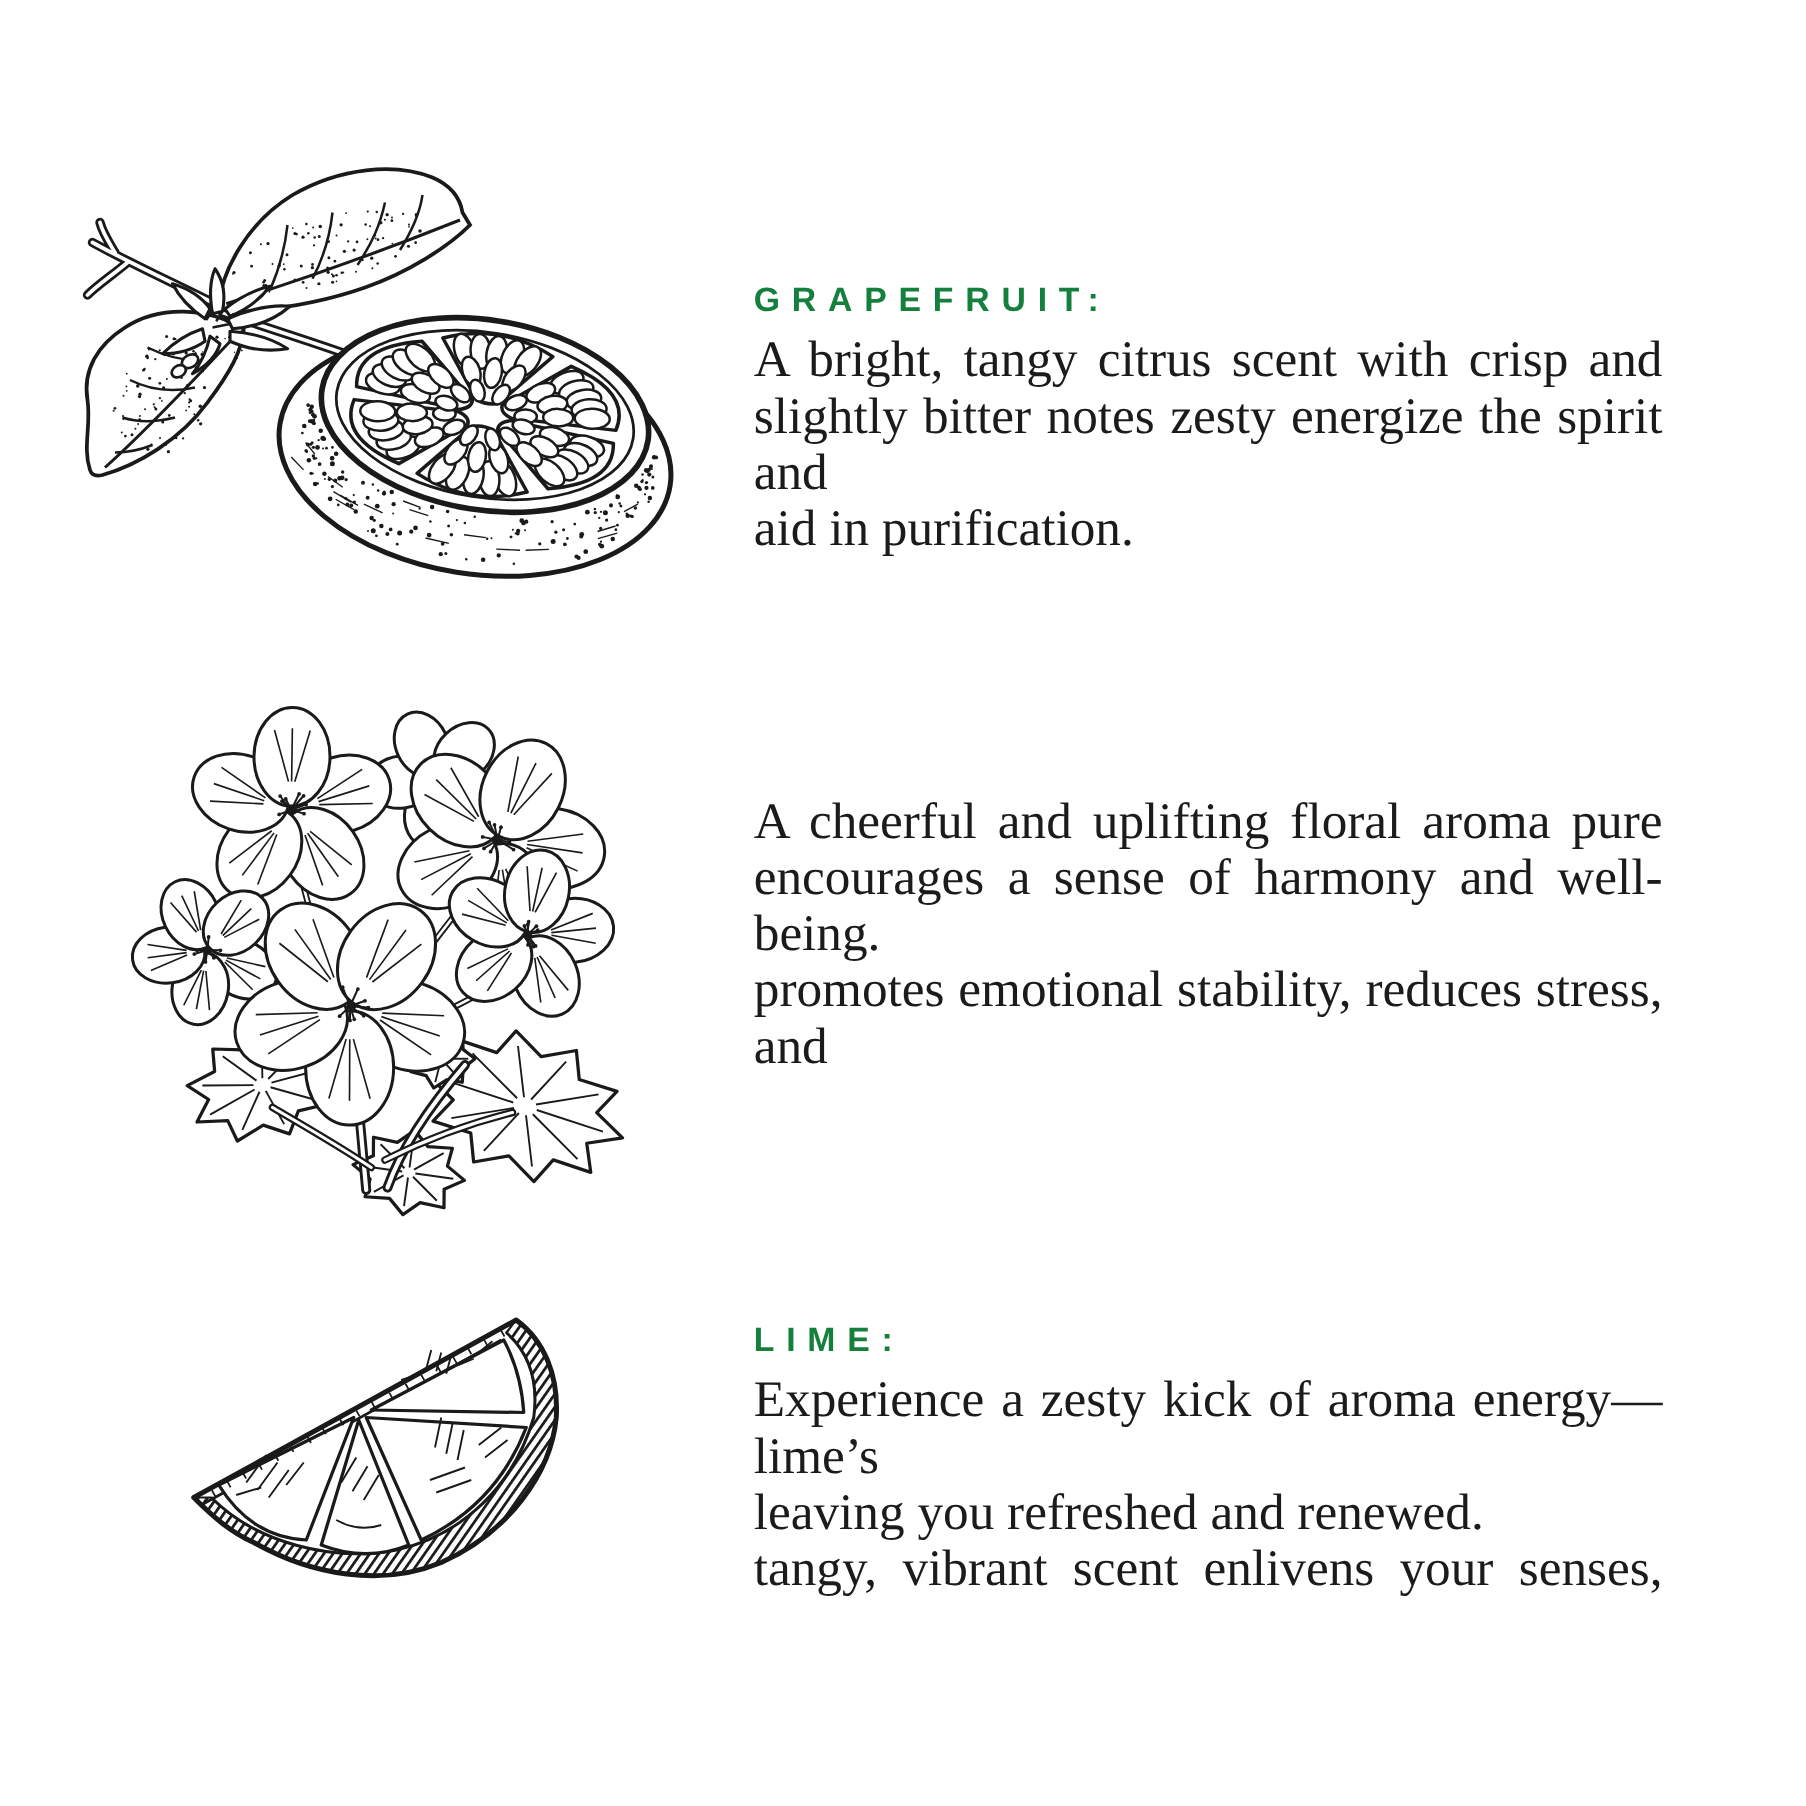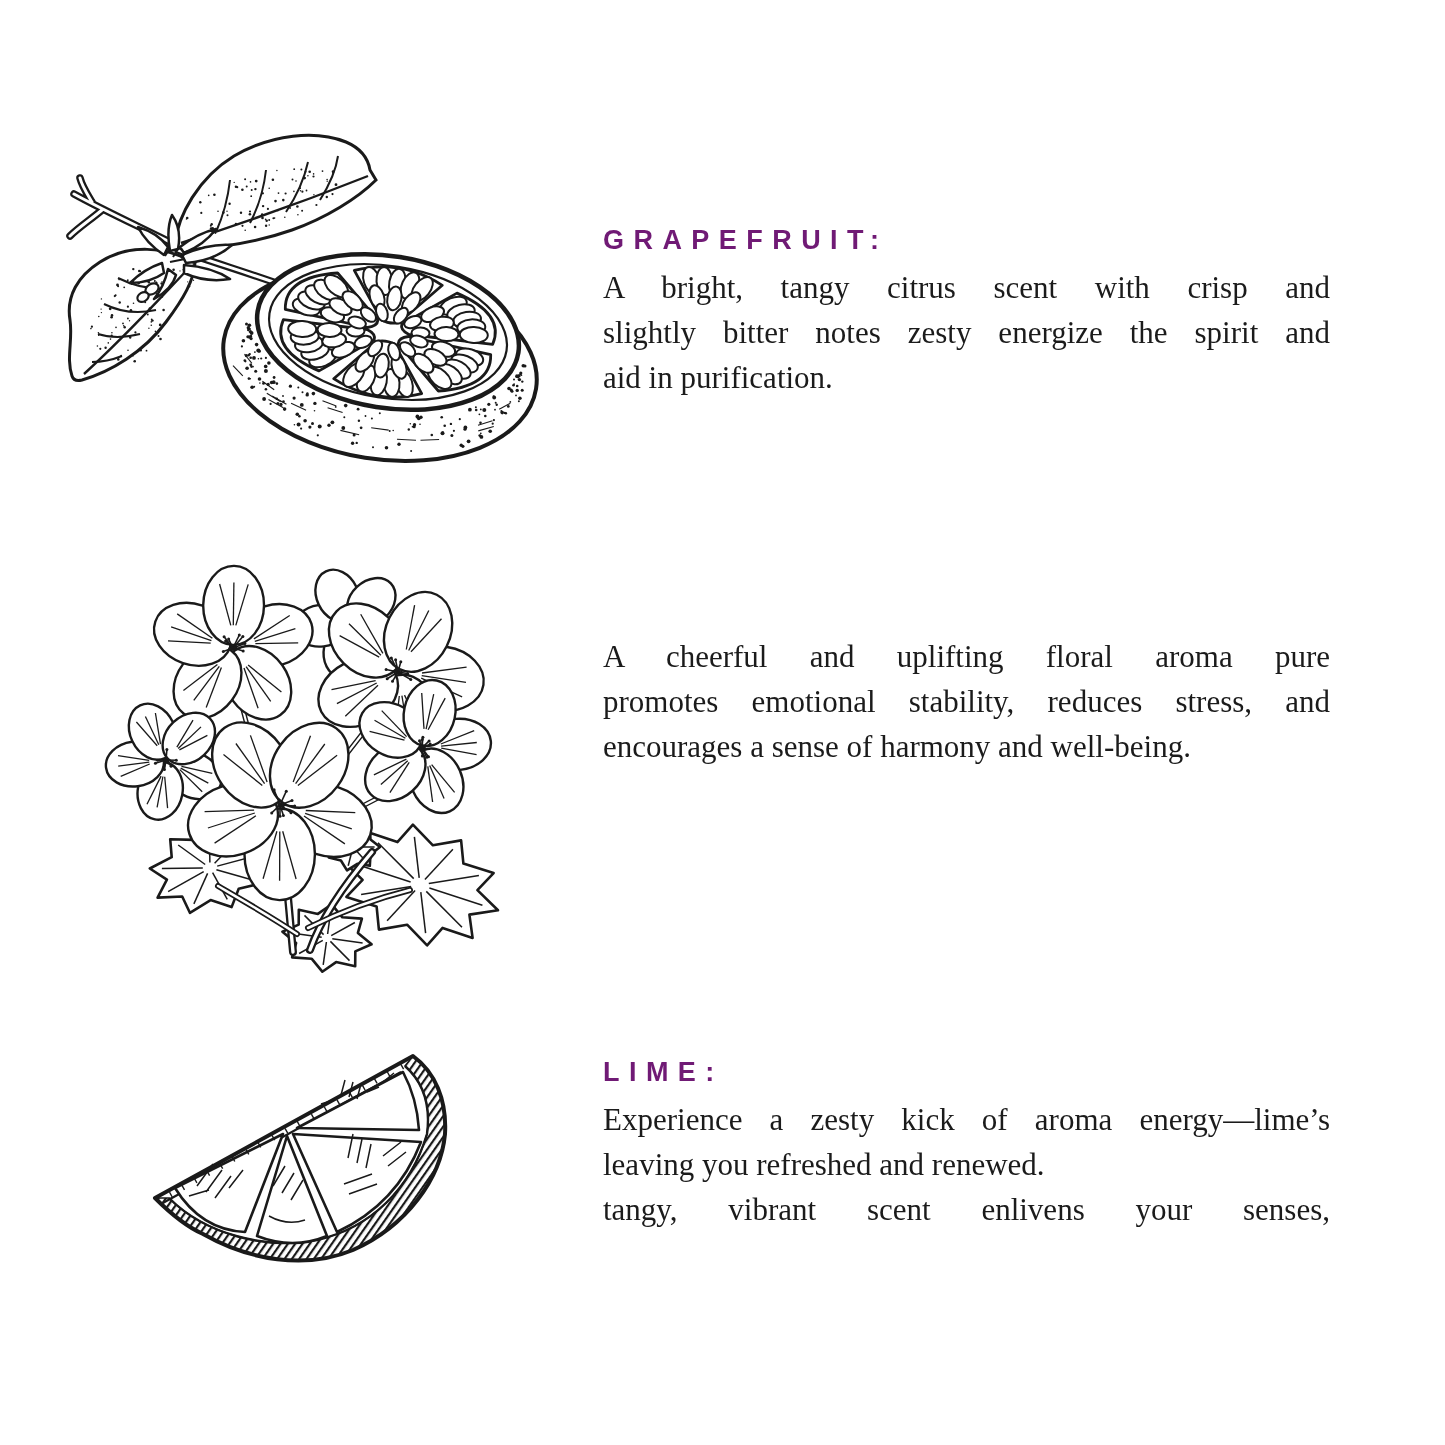--- a/index.html
+++ b/index.html
@@ -9,24 +9,24 @@
   }
   .illus{position:absolute;}
   .illus svg{display:block;width:100%;height:100%;}
   .textblock{position:absolute;left:603px;width:727px;}
   .tb1{top:222px;}
   .tb2{top:634px;}
   .tb3{top:1054px;}
   .heading{
     font-family:"Liberation Sans", sans-serif;
     font-weight:700;font-size:27px;line-height:36px;
-    letter-spacing:0.35em;color:#701a75;margin:0 0 7px 0;
+    letter-spacing:0.35em;color:#15803d;margin:0 0 7px 0;
   }
   .bodyline{
-    font-size:31px;line-height:45px;
+    font-size:41px;line-height:45px;
     text-align:justify;text-align-last:justify;
   }
   .bodyline.last{text-align-last:left;}
 </style>
 </head>
 <body>
 
 <div>
   <div class="illus" style="left:58px;top:130px;width:490px;height:362px">
     <svg viewBox="0 0 490 362" aria-label="grapefruit-branch-with-halved-fruit-line-drawing">
@@ -761,22 +761,22 @@
           <circle cx="186.3" cy="231.2" r="1.5" fill="#1a1a1a"></circle>
           <path d="M 180.0 245.0 L 183.4 255.4" stroke="#1a1a1a" stroke-width="1.6" fill="none"></path>
           <circle cx="183.4" cy="255.4" r="1.5" fill="#1a1a1a"></circle>
           <path d="M 180.0 245.0 L 191.0 252.7" stroke="#1a1a1a" stroke-width="1.6" fill="none"></path>
           <circle cx="191.0" cy="252.7" r="1.5" fill="#1a1a1a"></circle>
         </g>
     </svg>
   </div>
   <div class="textblock tb2">
     <div class="bodyline">A cheerful and uplifting floral aroma pure</div>
+    <div class="bodyline last">encourages a sense of harmony and well-being.</div>
     <div class="bodyline">promotes emotional stability, reduces stress, and</div>
-    <div class="bodyline last">encourages a sense of harmony and well-being.</div>
   </div>
 </div>
 
 <div>
   <div class="illus" style="left:145px;top:1038px;width:315px;height:240px">
     <svg viewBox="0 0 315 240" aria-label="lime-wedge-line-drawing">
       <defs>
         <pattern id="hat" width="6" height="6" patternUnits="userSpaceOnUse" patternTransform="rotate(35)">
           <line x1="1" y1="0" x2="1" y2="6" stroke="#1a1a1a" stroke-width="2.4"></line>
         </pattern>

